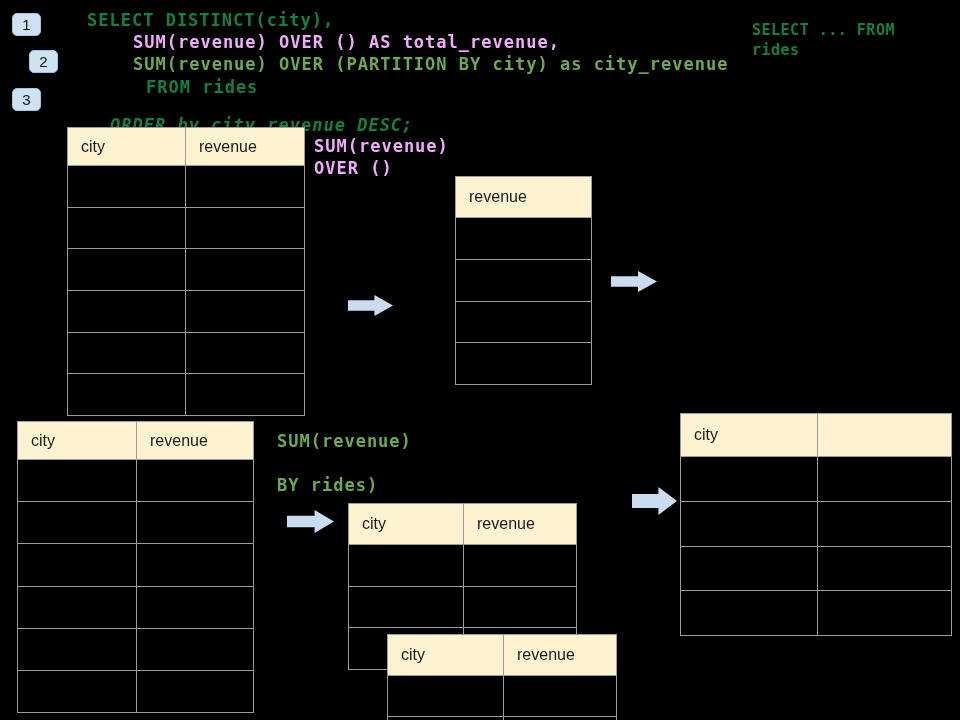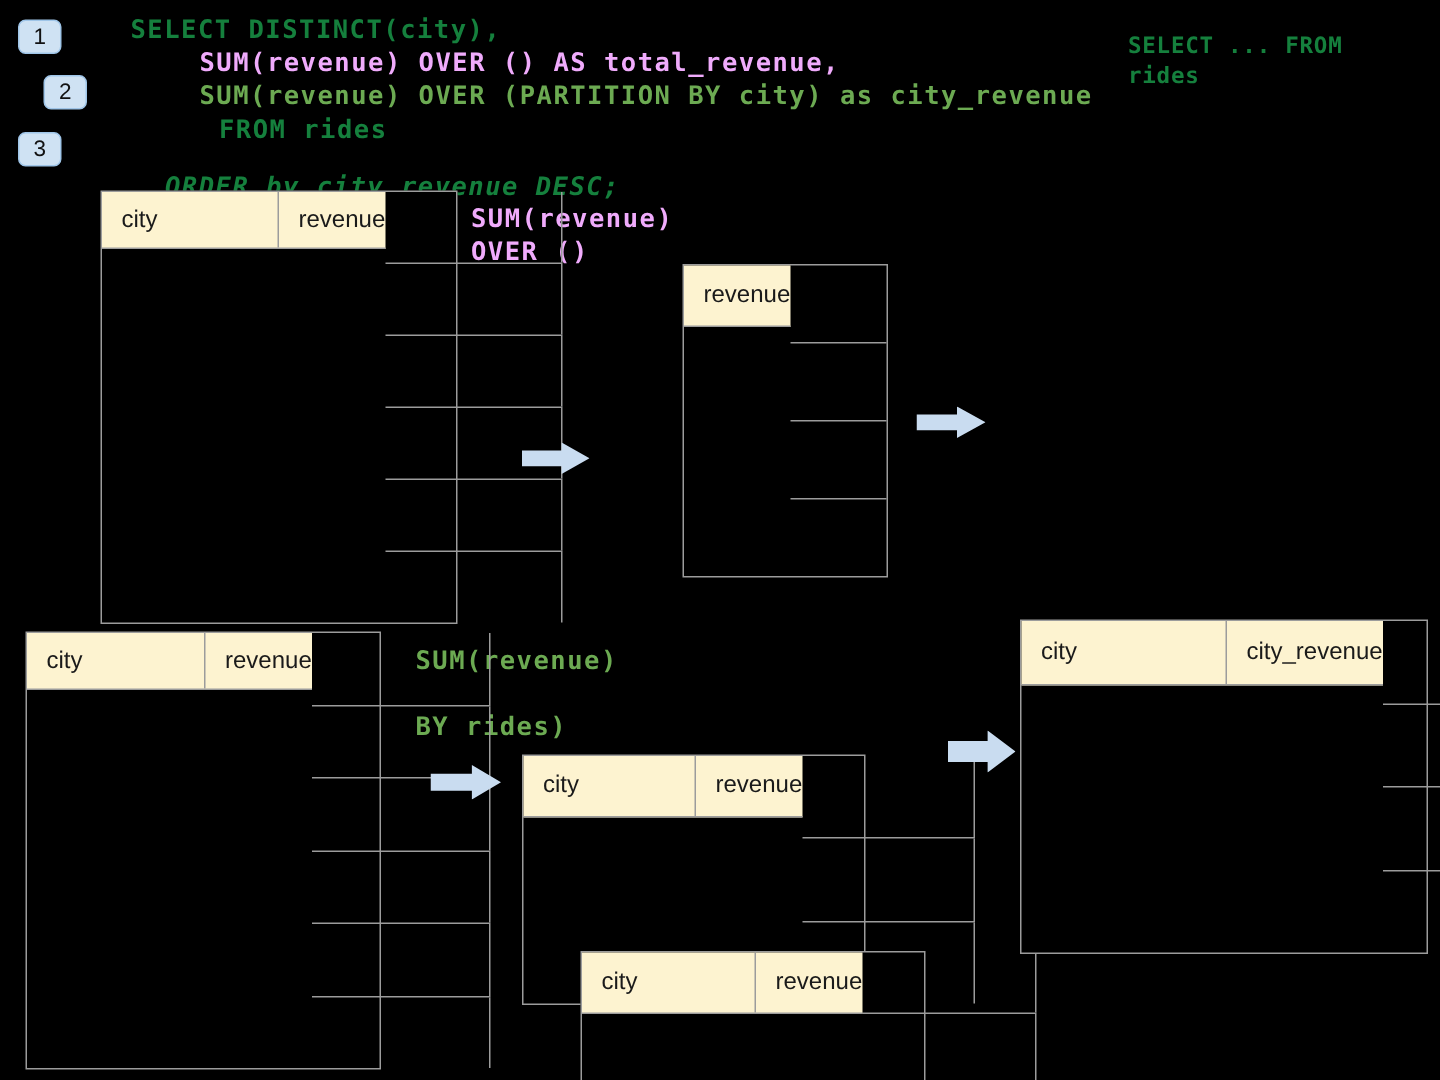--- a/index.html
+++ b/index.html
@@ -48,21 +48,21 @@
   }
   .b1 { left:12px; top:13px; }
   .b2 { left:29px; top:50px; }
   .b3 { left:12px; top:88px; }
   
   .tbl {
     position:absolute;
     background:#000;
     border:1px solid #9c9c9c;
     display:flex;
-    flex-direction:row;
+    flex-direction:column;
   }
   .thead {
     display:flex;
     background:#fdf3d0;
     border-bottom:1px solid #9c9c9c;
     flex:none;
   }
   .th {
     color:#1a1a1a;
     font-size:16px;
@@ -241,21 +241,20 @@
     <div class="trow">
         <div class="td w1 div-r"></div>
         <div class="td"></div>
       </div>
   </div>
 </div>
 
 <div class="tbl t6">
   <div class="thead">
     <div class="th w1 div-r">city</div>
-    <div class="th">city_revenue</div>
   </div>
   <div class="tbody">
     <div class="trow">
         <div class="td w1 div-r"></div>
         <div class="td"></div>
       </div>
     <div class="trow">
         <div class="td w1 div-r"></div>
         <div class="td"></div>
       </div>

